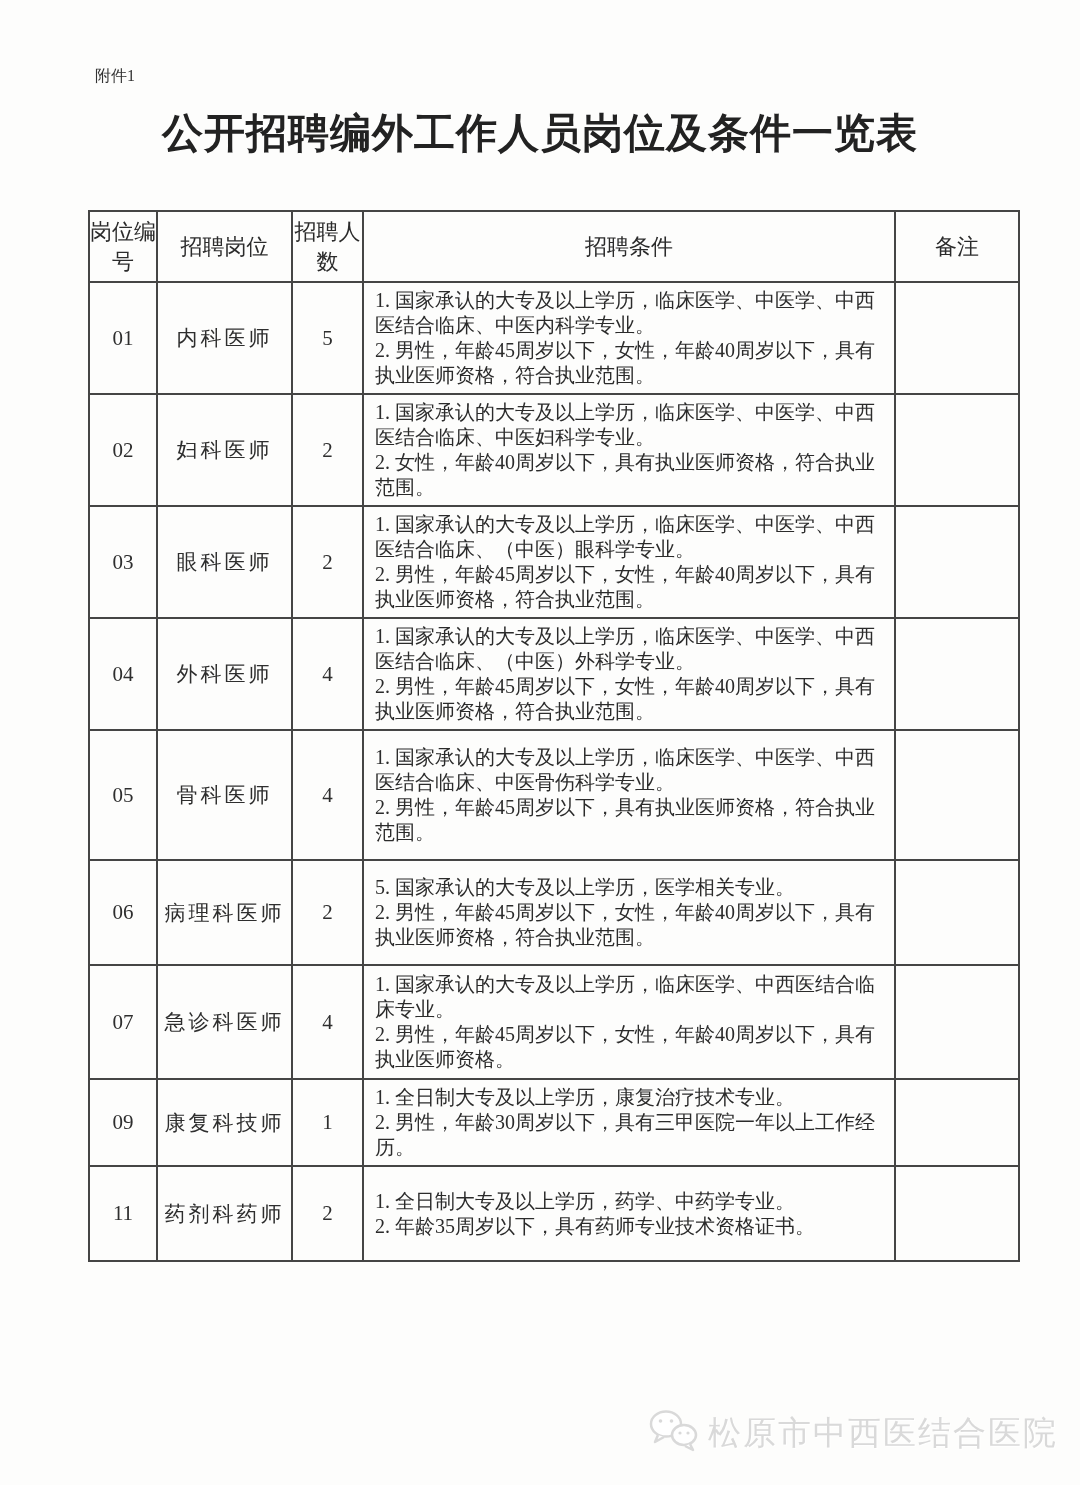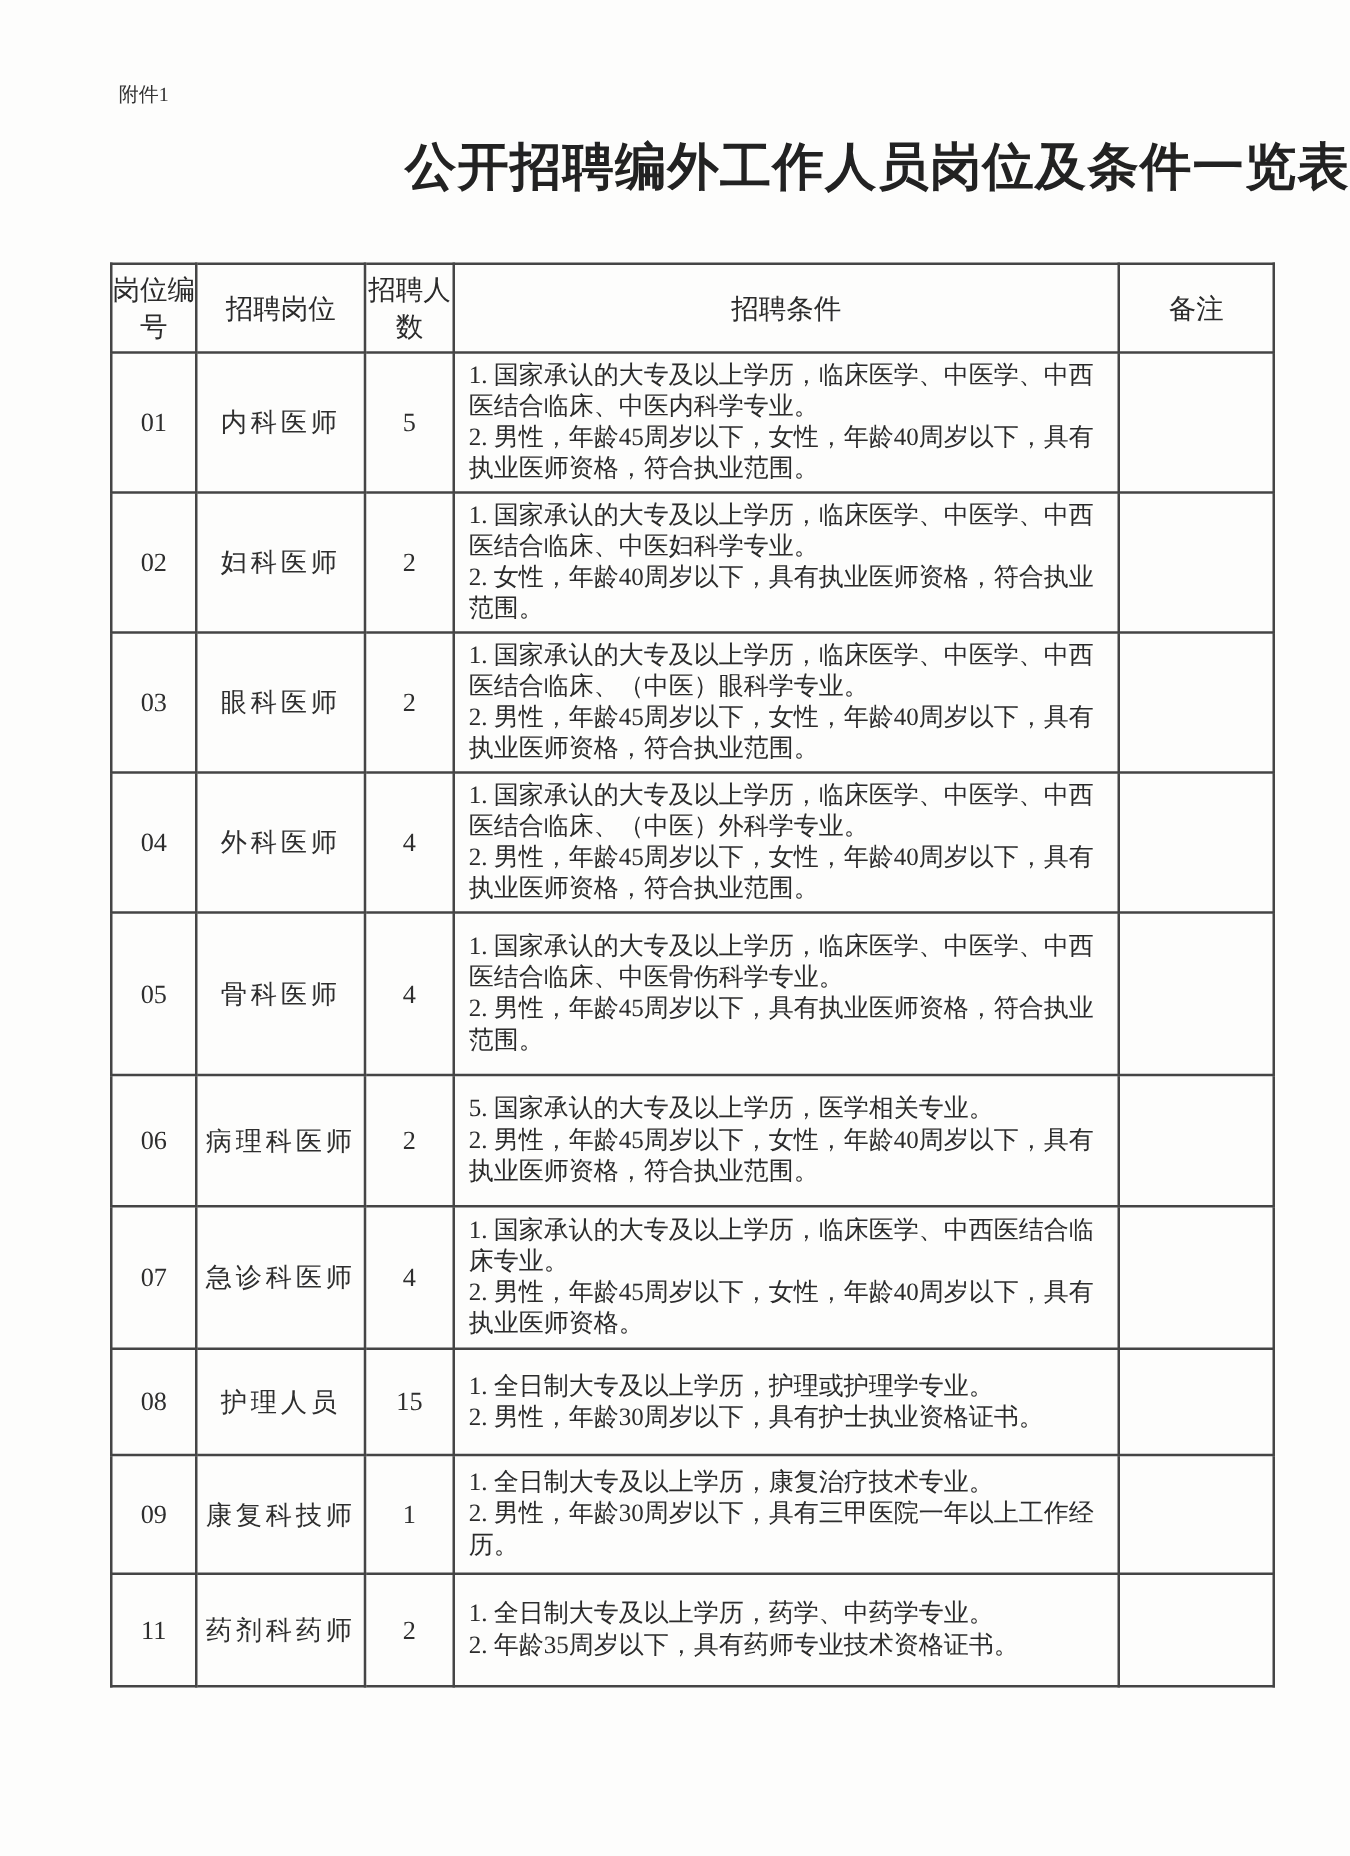--- a/index.html
+++ b/index.html
@@ -11,21 +11,21 @@
     overflow: hidden;
   }
   .page { position: relative; width: 1080px; height: 1485px; }
 
   .attachment {
     position: absolute; left: 95px; top: 66px;
     font-size: 16px; color: #333;
   }
   .title {
     position: absolute; left: 0; top: 106px; width: 100%;
-    text-align: right; font-size: 41px; font-weight: bold;
+    text-align: center; font-size: 41px; font-weight: bold;
     letter-spacing: 1px; color: #222;
   }
   .subtitle {
     position: absolute; left: 0; top: 160px; width: 100%;
     text-align: center; font-size: 37px; font-weight: bold; color: #222;
   }
 
   table.recruit-table {
     position: absolute; left: 88px; top: 210px;
     width: 930px; border-collapse: collapse; table-layout: fixed; padding-left: 36px;
@@ -157,30 +157,20 @@
         <td class="c-id">07</td>
         <td class="c-pos">急诊科医师</td>
         <td class="c-num">4</td>
         <td class="c-cond">
           <div class="cond-line">1. 国家承认的大专及以上学历，临床医学、中西医结合临床专业。</div>
           <div class="cond-line">2. 男性，年龄45周岁以下，女性，年龄40周岁以下，具有执业医师资格。</div>
         </td>
         <td class="c-remark"></td>
       </tr>
       <tr>
-        <td class="c-id">08</td>
-        <td class="c-pos">护理人员</td>
-        <td class="c-num">15</td>
-        <td class="c-cond">
-          <div class="cond-line">1. 全日制大专及以上学历，护理或护理学专业。</div>
-          <div class="cond-line">2. 男性，年龄30周岁以下，具有护士执业资格证书。</div>
-        </td>
-        <td class="c-remark"></td>
-      </tr>
-      <tr>
         <td class="c-id">09</td>
         <td class="c-pos">康复科技师</td>
         <td class="c-num">1</td>
         <td class="c-cond">
           <div class="cond-line">1. 全日制大专及以上学历，康复治疗技术专业。</div>
           <div class="cond-line">2. 男性，年龄30周岁以下，具有三甲医院一年以上工作经历。</div>
         </td>
         <td class="c-remark"></td>
       </tr>
       <tr>
@@ -189,14 +179,29 @@
         <td class="c-num">2</td>
         <td class="c-cond">
           <div class="cond-line">1. 全日制大专及以上学历，药学、中药学专业。</div>
           <div class="cond-line">2. 年龄35周岁以下，具有药师专业技术资格证书。</div>
         </td>
         <td class="c-remark"></td>
       </tr>
     </tbody>
   </table>
 
+  <div class="footer">
+    <span class="wechat">
+      <svg width="54" height="46" viewBox="0 0 54 46">
+        <ellipse cx="20" cy="16" rx="15" ry="12.5" fill="#ffffff" stroke="#d9d9d9" stroke-width="2.5"></ellipse>
+        <path d="M12 27 L9 34 L18 29" fill="#ffffff" stroke="#d9d9d9" stroke-width="2.5" stroke-linejoin="round"></path>
+        <circle cx="14.5" cy="13" r="1.8" fill="#d9d9d9"></circle>
+        <circle cx="25.5" cy="13" r="1.8" fill="#d9d9d9"></circle>
+        <ellipse cx="38" cy="27" rx="12" ry="10" fill="#ffffff" stroke="#d9d9d9" stroke-width="2.5"></ellipse>
+        <path d="M44 36 L47 42 L39 38" fill="#ffffff" stroke="#d9d9d9" stroke-width="2.5" stroke-linejoin="round"></path>
+        <circle cx="34" cy="25" r="1.6" fill="#d9d9d9"></circle>
+        <circle cx="42" cy="25" r="1.6" fill="#d9d9d9"></circle>
+      </svg>
+    </span>
+    <span class="wm-text">松原市中西医结合医院</span>
+  </div>
 
 </div>
 
 </body></html>

